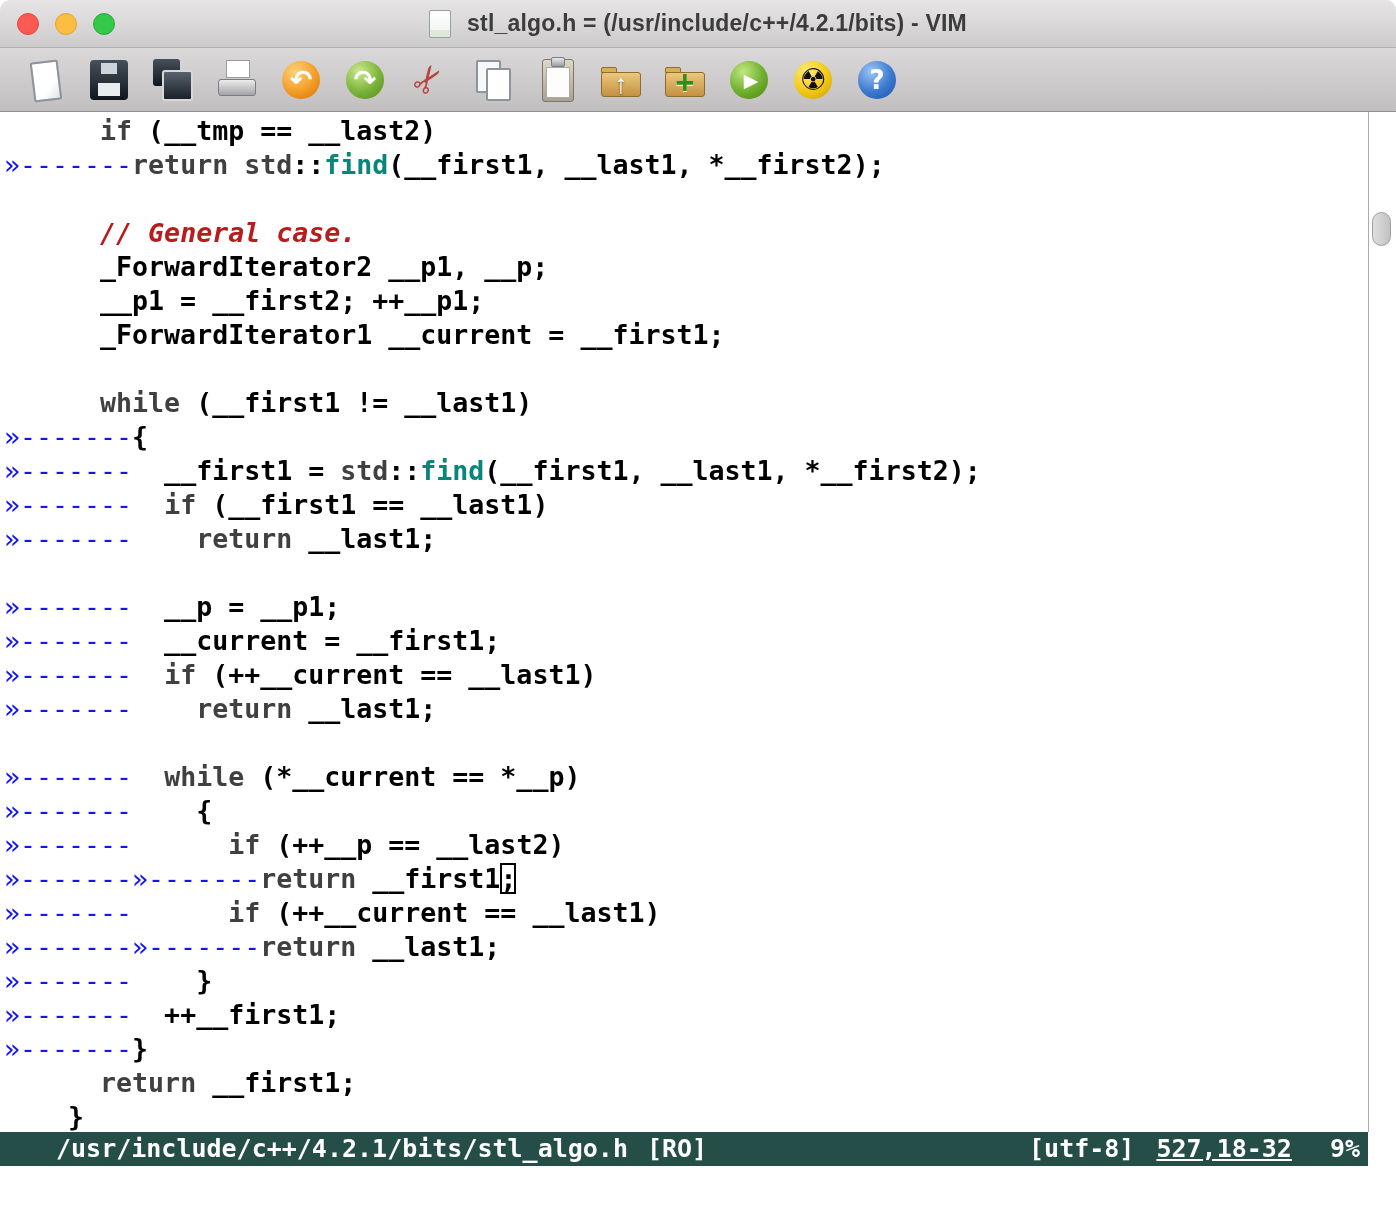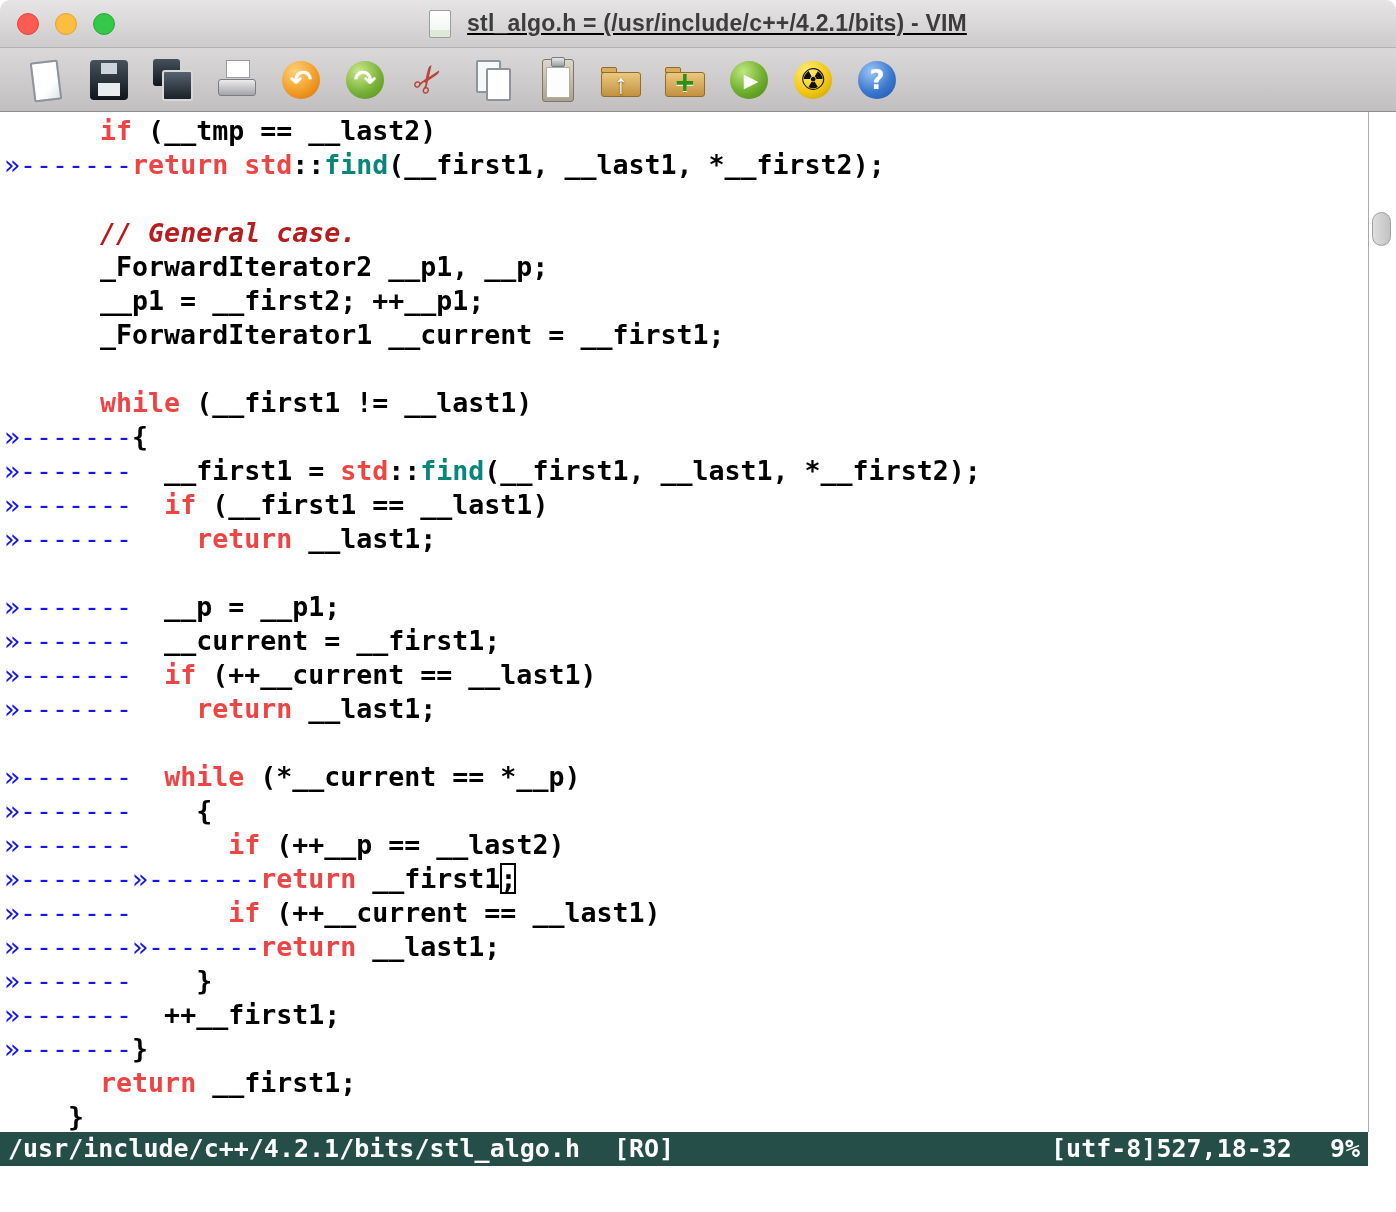--- a/index.html
+++ b/index.html
@@ -7,21 +7,21 @@
           border-radius:10px 10px 0 0;font-family:"Liberation Sans",sans-serif;}
 
   
   .titlebar{position:relative;height:48px;background:linear-gradient(#e6e4e5,#cdcbcc);
             border-bottom:1px solid #b3b1b2;box-sizing:border-box;}
   .traffic{position:absolute;left:17px;top:0;height:48px;display:flex;align-items:center;gap:16px;z-index:2;}
   .light{width:22px;height:22px;border-radius:50%;box-sizing:border-box;}
   .light.red{background:#fc5b53;border:1px solid #e0443c;}
   .light.yellow{background:#fdbd40;border:1px solid #e0a32e;}
   .light.green{background:#34c84a;border:1px solid #26a93a;}
-  .title-wrap{position:absolute;inset:0;display:flex;align-items:center;justify-content:center;gap:16px;text-decoration:underline;}
+  .title-wrap{position:absolute;inset:0;display:flex;align-items:center;justify-content:center;gap:16px;}
   .proxy{display:inline-block;width:20px;height:26px;background:linear-gradient(#ffffff,#eef3ee);
          border:1px solid #97a09a;border-radius:2px;box-shadow:inset 0 -7px 0 #dfe9d8;}
   .title-text{font-size:23px;font-weight:bold;color:#3c3c3c;letter-spacing:.2px;}
 
   
   .toolbar{height:64px;background:linear-gradient(#dad8d9,#c1bfc0);border-bottom:1px solid #8e8c8d;
            box-sizing:border-box;display:flex;align-items:center;padding-left:23px;gap:20px;}
   .tool{position:relative;width:44px;height:46px;display:flex;align-items:center;justify-content:center;}
   .glyph{position:relative;z-index:1;}
 
@@ -68,36 +68,36 @@
   .ic-load-session .glyph{position:absolute;bottom:3px;left:0;width:100%;text-align:center;color:#fff;
       font-weight:bold;font-size:27px;text-shadow:0 1px 2px #5c4a1a;}
   .ic-save-session .glyph{position:absolute;bottom:1px;left:0;width:100%;text-align:center;color:#2f8f12;
       font-weight:bold;font-size:33px;text-shadow:0 1px 0 #fff;}
 
   
   .editor{position:relative;height:1020px;background:#fff;}
   .code{position:absolute;top:0;left:0;right:28px;bottom:0;overflow:hidden;padding:2px 0 0 4px;
         font-family:"DejaVu Sans Mono",monospace;font-size:26.6px;font-weight:bold;color:#000;white-space:pre;}
   .code-line{height:34px;line-height:34px;}
-  .seg.kw{color:#ef4444;text-align:center;}
+  .seg.kw{color:#404040;text-align:center;}
   .seg.fn{color:#088678;}
   .seg.cm{color:#b91c1c;font-style:italic;}
   .seg.tab{color:#1414ee;font-weight:normal;}
   .seg.cursor{outline:2px solid #000;outline-offset:-2px;}
   .scrollbar{position:absolute;top:0;right:0;width:28px;bottom:0;background:#fff;border-left:1px solid #ababab;box-sizing:border-box;}
   .thumb{position:absolute;left:3px;top:100px;width:19px;height:34px;
          background:linear-gradient(90deg,#dedede,#c2c2c2);border:1px solid #9f9f9f;border-radius:10px;box-sizing:border-box;}
 
   
   .statusbar{width:1368px;height:34px;background:#254e49;color:#fff;display:flex;justify-content:space-between;
              align-items:center;padding:0 8px;box-sizing:border-box;white-space:pre;
              font-family:"DejaVu Sans Mono",monospace;font-size:25px;font-weight:bold;line-height:34px;}
-  .sb-left{display:flex;gap:34px;}
+  .sb-left{display:flex;gap:19px;margin-left:48px;}
   .sb-right{display:flex;text-align:right;}
-  .sb-pos{}
+  .sb-pos{margin-left:22px;text-decoration:underline;}
   .sb-pct{margin-left:38px;}
 
   .cmdline{height:46px;background:#fff;}
 </style>
 </head>
 <body>
 
 <div class="window">
 
   <div class="titlebar">

